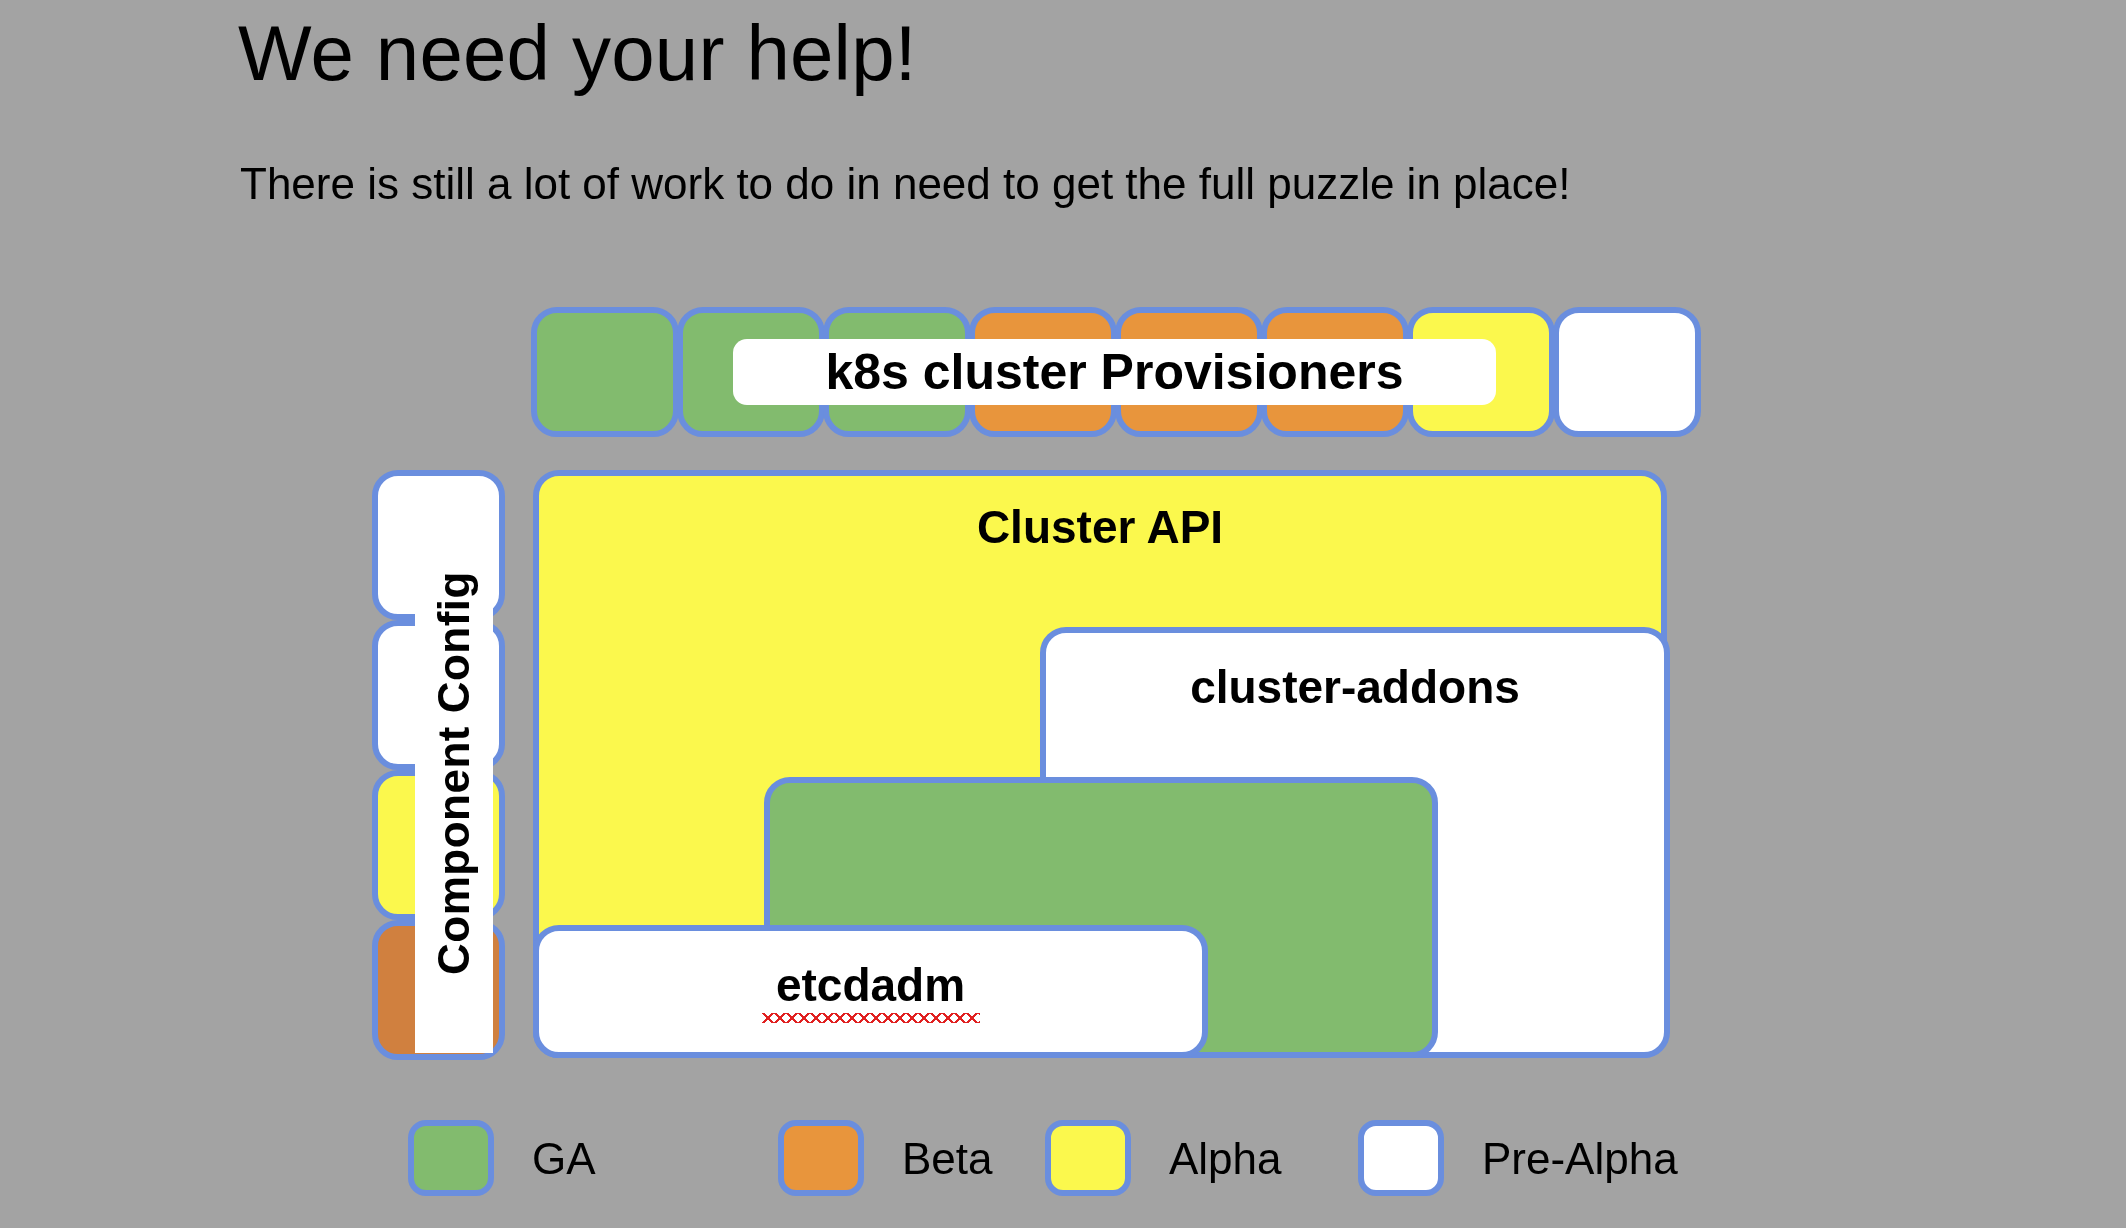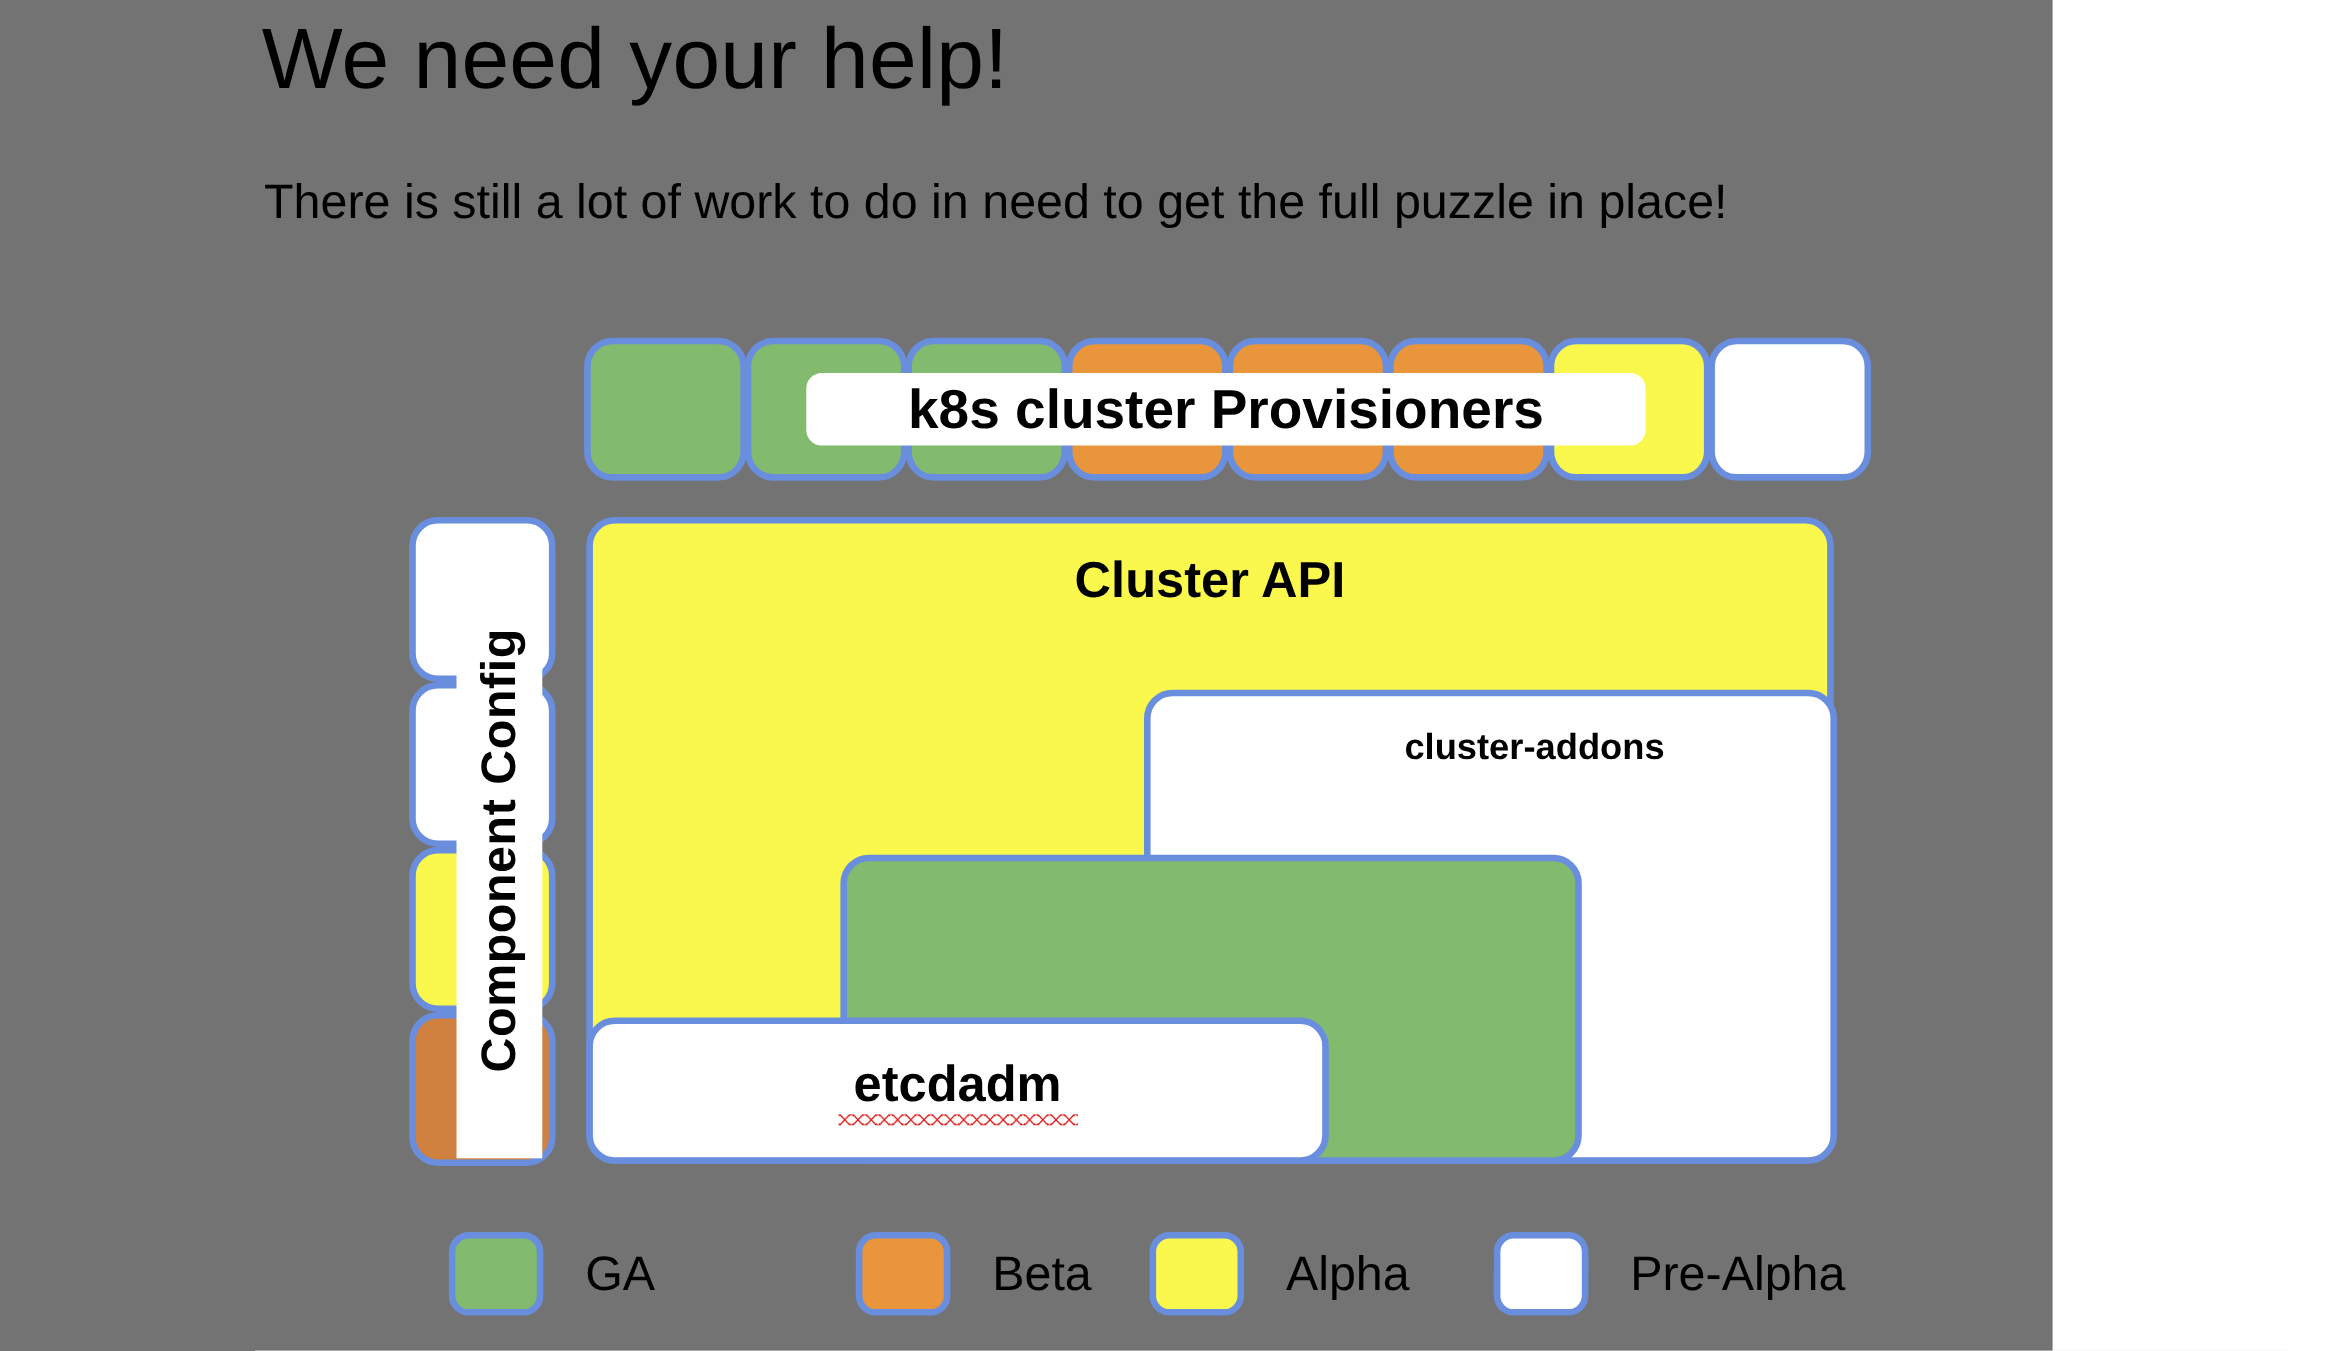--- a/index.html
+++ b/index.html
@@ -8,23 +8,23 @@
     padding: 0;
     background: #ffffff;
   }
   body {
     font-family: "Liberation Sans", sans-serif;
     color: #000000;
   }
 
   #slide {
     position: relative;
-    width: 1866px;
+    width: 2126px;
     height: 1228px;
-    background: #737373;
+    background: #a3a3a3;
     overflow: hidden;
   }
 
   
   .slide-title {
     position: absolute;
     left: 238px;
     top: 13px;
     font-size: 78px;
     font-weight: 400;
@@ -163,21 +163,21 @@
 
     <div id="component-config-plate">
       <span class="vtext">Component Config</span>
     </div>
   </div>
 
   <div class="blk alpha" style="left:533px; top:470px; width:1134px; height:588px; z-index:10;"></div>
   <div class="blk-label" style="left:533px; top:500px; width:1134px; text-align:center; font-size:46px;">Cluster API</div>
 
   <div class="blk pre" style="left:1040px; top:627px; width:630px; height:431px; z-index:20;"></div>
-  <div class="blk-label" style="left:1040px; top:660px; width:630px; text-align:center; font-size:33px;padding-left:40px;">cluster-addons</div>
+  <div class="blk-label" style="left:1040px; top:660px; width:630px; text-align:center; font-size:46px;">cluster-addons</div>
 
   <div class="blk ga" style="left:764px; top:777px; width:674px; height:281px; z-index:25;"></div>
 
   <div class="blk pre" style="left:533px; top:925px; width:675px; height:133px; z-index:30;"></div>
   <div class="blk-label" style="left:533px; top:958px; width:675px; text-align:center; font-size:46px;">etcdadm</div>
   <div class="squiggle" style="left:762px; top:1013px; width:218px;"></div>
 
   <div id="legend">
 
     <div class="legend-item" style="left:408px; width:320px;">

